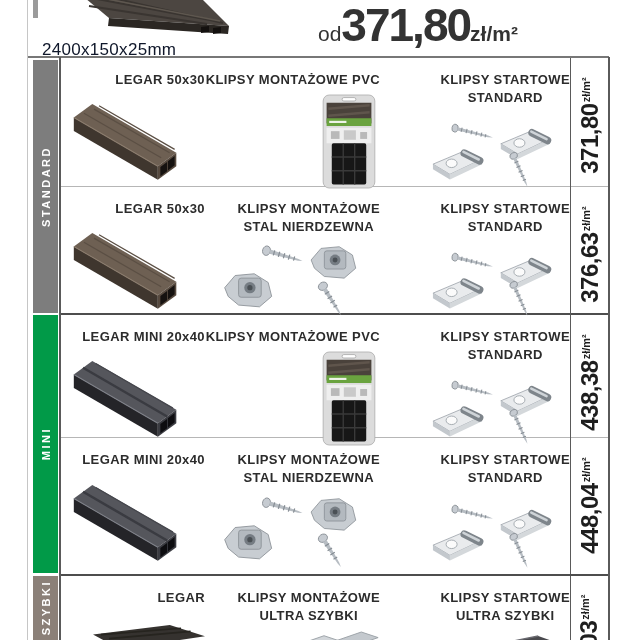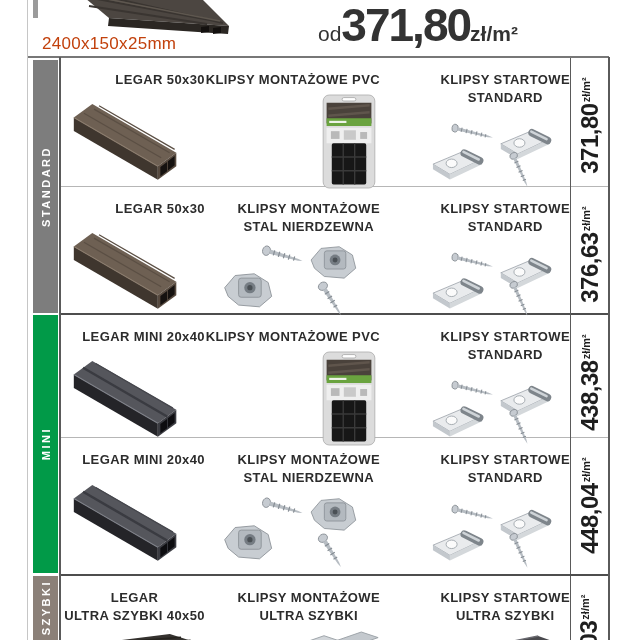--- a/index.html
+++ b/index.html
@@ -4,21 +4,21 @@
 <style>
   html,body{margin:0;padding:0;}
   body{
     width:640px;height:640px;position:relative;overflow:hidden;
     background:#ffffff;font-family:"Liberation Sans", sans-serif;color:#2c2c2c;
   }
   
   .page-edge{position:absolute;left:27px;top:0;width:1px;height:640px;background:#c6c6c6;}
   .top-stub{position:absolute;left:33px;top:0;width:5px;height:18px;background:#9b9b9b;}
   .hdr-photo{position:absolute;left:83px;top:-2px;width:150px;height:42px;}
-  .dims{position:absolute;left:42px;top:34px;font-size:17px;letter-spacing:.3px;color:#c2410c;}
+  .dims{position:absolute;left:42px;top:40px;font-size:17px;letter-spacing:.3px;color:#0f172a;}
   .hdr-price{position:absolute;left:318px;top:0px;line-height:50px;white-space:nowrap;color:#333333;}
   .hdr-price .pre{font-size:21px;font-weight:400;}
   .hdr-price .num{font-size:46px;font-weight:700;letter-spacing:-2px;}
   .hdr-price .unit{font-size:21px;font-weight:700;letter-spacing:0;}
   .hdr-sep{position:absolute;left:28px;top:56px;width:581px;height:2px;background:#777777;}
   
   .bar{position:absolute;left:33px;width:25px;display:flex;align-items:center;justify-content:center;}
   .bar1{top:60px;height:253px;}
   .bar2{top:315px;height:258px;}
   .bar3{top:576px;height:64px;}
@@ -344,21 +344,20 @@
     </div>
     <div class="price-cell">
       <div class="price-rot"><span class="price-num">448,04</span><span class="price-unit">zł/m²</span></div>
     </div>
   </div>
 
   <div class="row row-5">
     <div class="cell c1">
       <div class="cell-title">
         <span class="t-line">LEGAR</span>
-          <span class="t-line">ULTRA SZYBKI 40x50</span>
       </div>
       <div class="cell-img">
           <svg class="img-sliver">
             <use href="#sym-sliver-board"></use>
           </svg>
         </div>
     </div>
     <div class="cell c2">
       <div class="cell-title">
         <span class="t-line">KLIPSY MONTAŻOWE</span>

